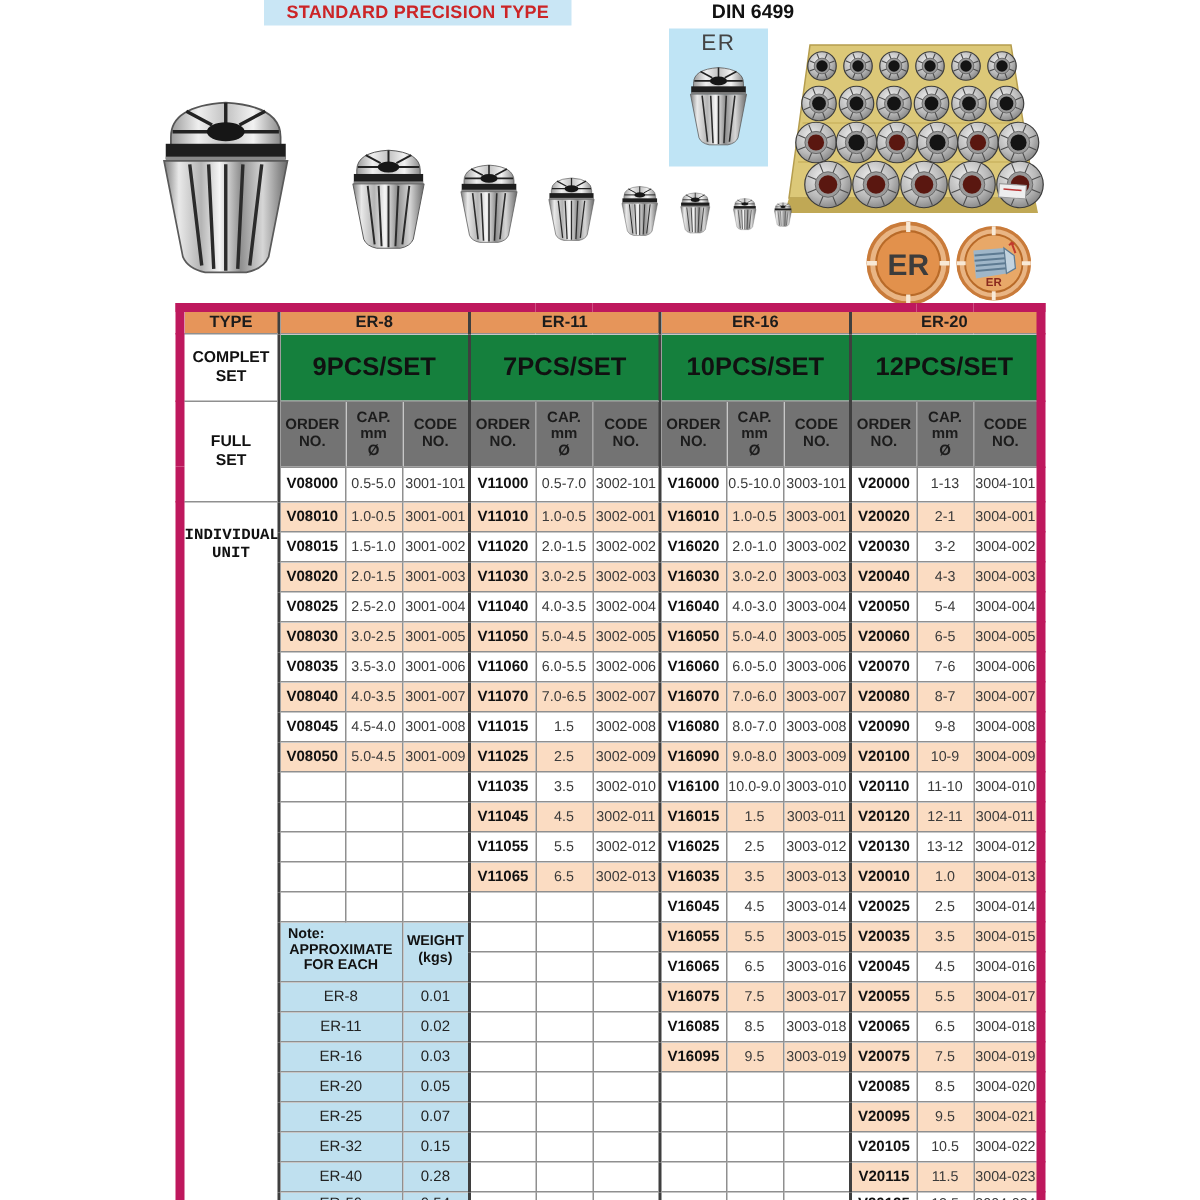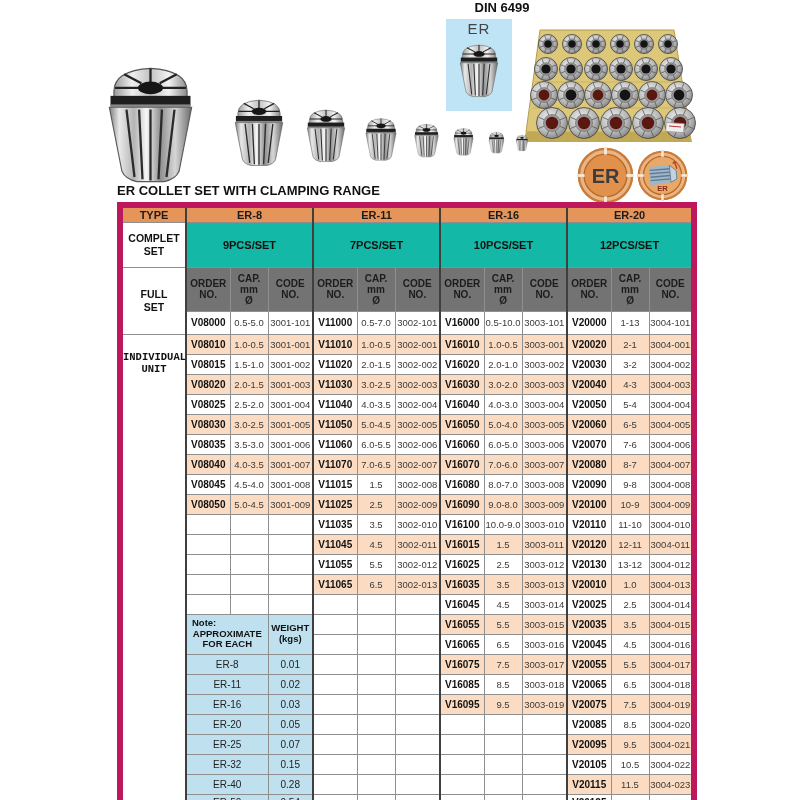--- a/index.html
+++ b/index.html
@@ -37,21 +37,21 @@
   .ss  { border-left:2px solid #3f3f3f; }            
   tr.r-type { height:17px; }
   tr.r-pcs  { height:45px; }
   tr.r-hdr  { height:44px; }
   tr.r-full { height:23px;margin-left:15px; }
   tr.r-dat  { height:20px; }
   .hdr  { background:#E6955A; font-weight:bold; font-size:11px; color:#1c1c1c; }
   .hdr3 { background:#737373; font-weight:bold; font-size:10px; line-height:1.1; color:#1c1c1c; }
   .lab  { background:#fff; font-weight:bold; font-size:10.5px; line-height:1.2; color:#111; }
   .lab.top { vertical-align:top; padding-top:16px;font-family:Liberation Mono, monospace; }
-  .pcs  { background:#14b8a6; font-weight:bold; font-size:11px; color:#111; }
+  .pcs  { background:#15803d; font-weight:bold; font-size:17px; color:#111; }
   .ord  { font-weight:bold; font-size:10px; color:#111; }
   .cap, .code { font-size:9.5px; color:#3a3a3a; }
   .peach { background:#FBDCC2; }
   .empty { background:#fff; }
   .note { background:#BFE0EF; }
   .nb   { font-weight:bold; font-size:9.5px; line-height:1.15; color:#111; }
   .nb .pfx { display:block; text-align:left; padding-left:5px; }
   .wl, .wv { font-size:10px; color:#222; }
   .defs { position:absolute; width:0; height:0; }
 </style>
@@ -88,20 +88,21 @@
       <rect x="15" y="34" width="70" height="9" fill="#1e1e1e"></rect>
       <rect x="15" y="41.5" width="70" height="2.5" fill="#8a8a8a"></rect>
       <path d="M14,44 L86,44 L75,100 Q72,107 62,109 L38,109 Q28,107 25,100 Z" fill="url(#met)" stroke="#5a5a5a" stroke-width="1"></path>
       <path d="M29,46 L36,105 M40,46 L43,107 M50,46 L50,108 M60,46 L57,107 M71,46 L64,105" stroke="#2b2b2b" stroke-width="2" fill="none"></path>
     </symbol>
   </defs>
 </svg>
 
 <div class="sheet">
 
+  <div class="banner">STANDARD PRECISION TYPE</div>
   <div class="din">DIN 6499</div>
 
   <div class="er-photo">
     <span class="lbl">ER</span>
     <svg width="52" height="64" viewBox="0 0 100 112">
         <use href="#collet-sym"></use>
       </svg>
   </div>
 
   <svg class="tray" id="tray" width="178" height="122" viewBox="0 0 178 122">
@@ -424,21 +425,20 @@
           <line x1="16" y1="32" x2="39" y2="30"></line>
             <line x1="16" y1="36" x2="40" y2="34"></line>
         </g>
         <path d="M38,18 L46,24 L47,34 L40,38 Z" fill="#C2D3DF" stroke="#5E7B92" stroke-width="1"></path>
         <path d="M44,14 L47,22 M42,16 L44,14 L46,15" stroke="#C23B2E" stroke-width="1.6" fill="none"></path>
       </g>
       <text x="30" y="48" text-anchor="middle" font-size="9" font-weight="bold" fill="#8A2A1E" font-family="Liberation Sans, sans-serif">ER</text>
     </svg>
   </div>
 
-  <div class="title">ER COLLET SET WITH CLAMPING RANGE</div>
 
   <div class="tbl-wrap">
     <table id="collet-table">
       <colgroup>
         <col style="width:66px">
         <col style="width:44px">
           <col style="width:38px">
           <col style="width:45px">
         <col style="width:44px">
           <col style="width:38px">

